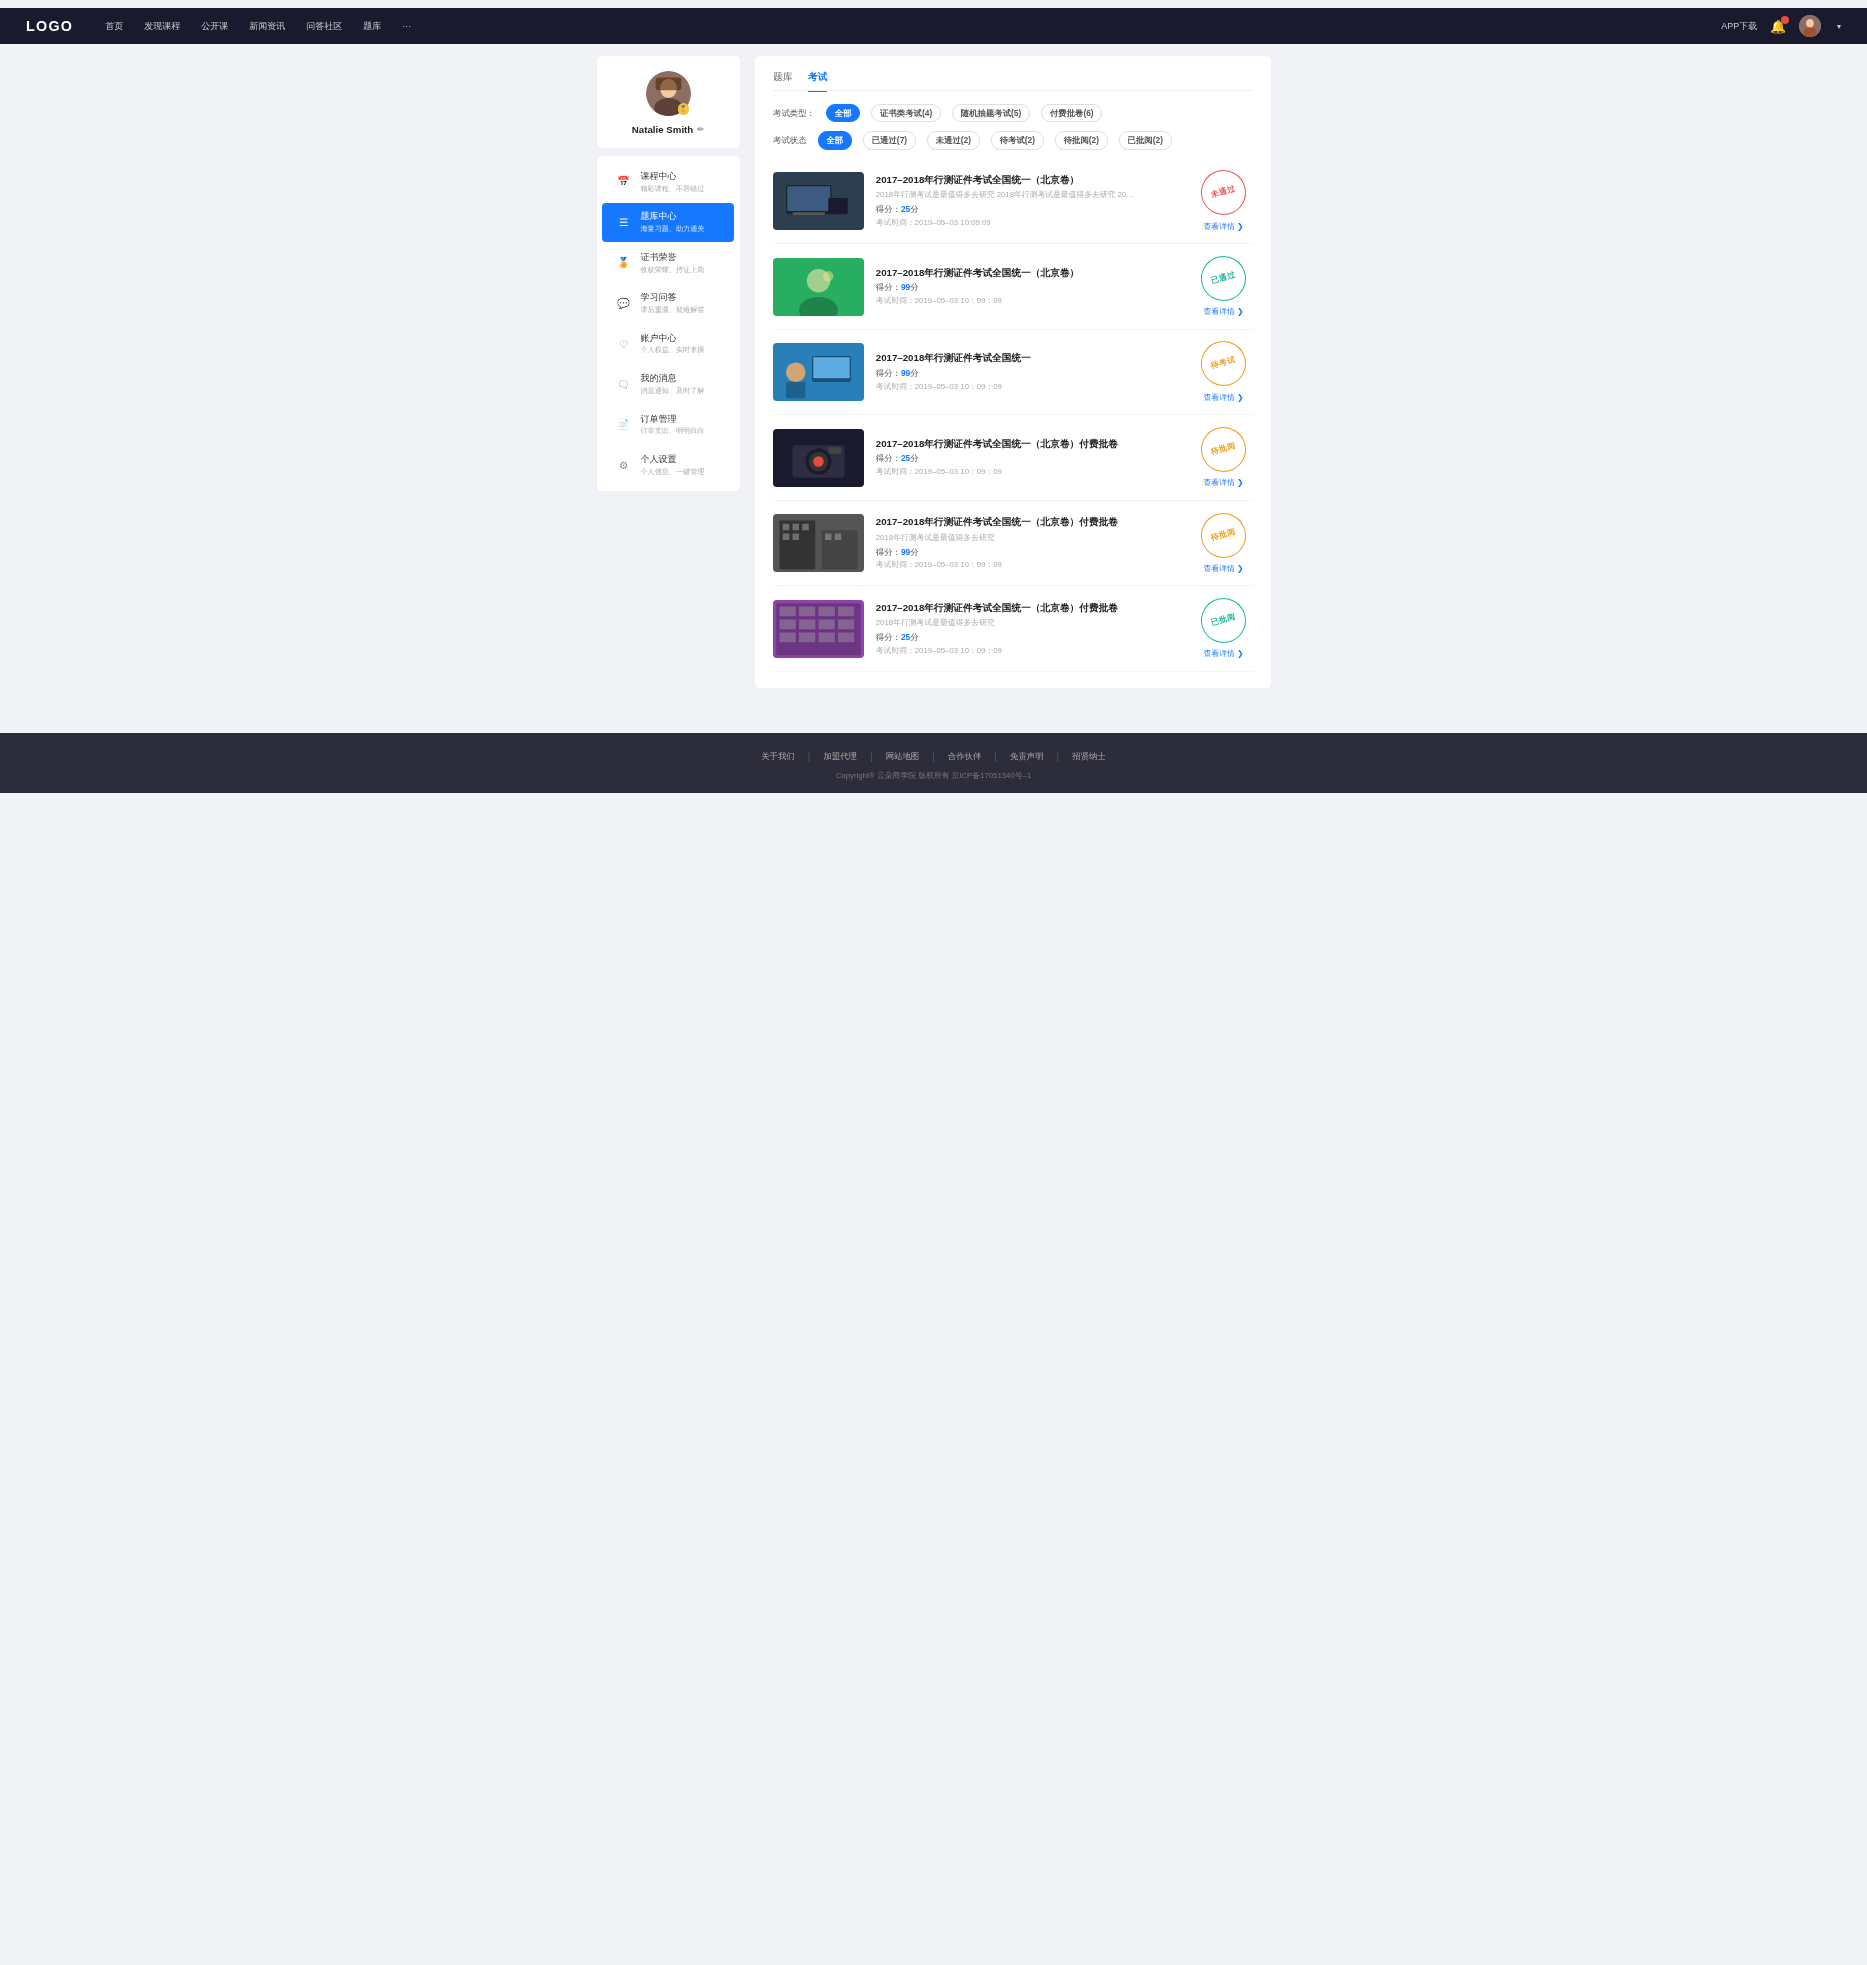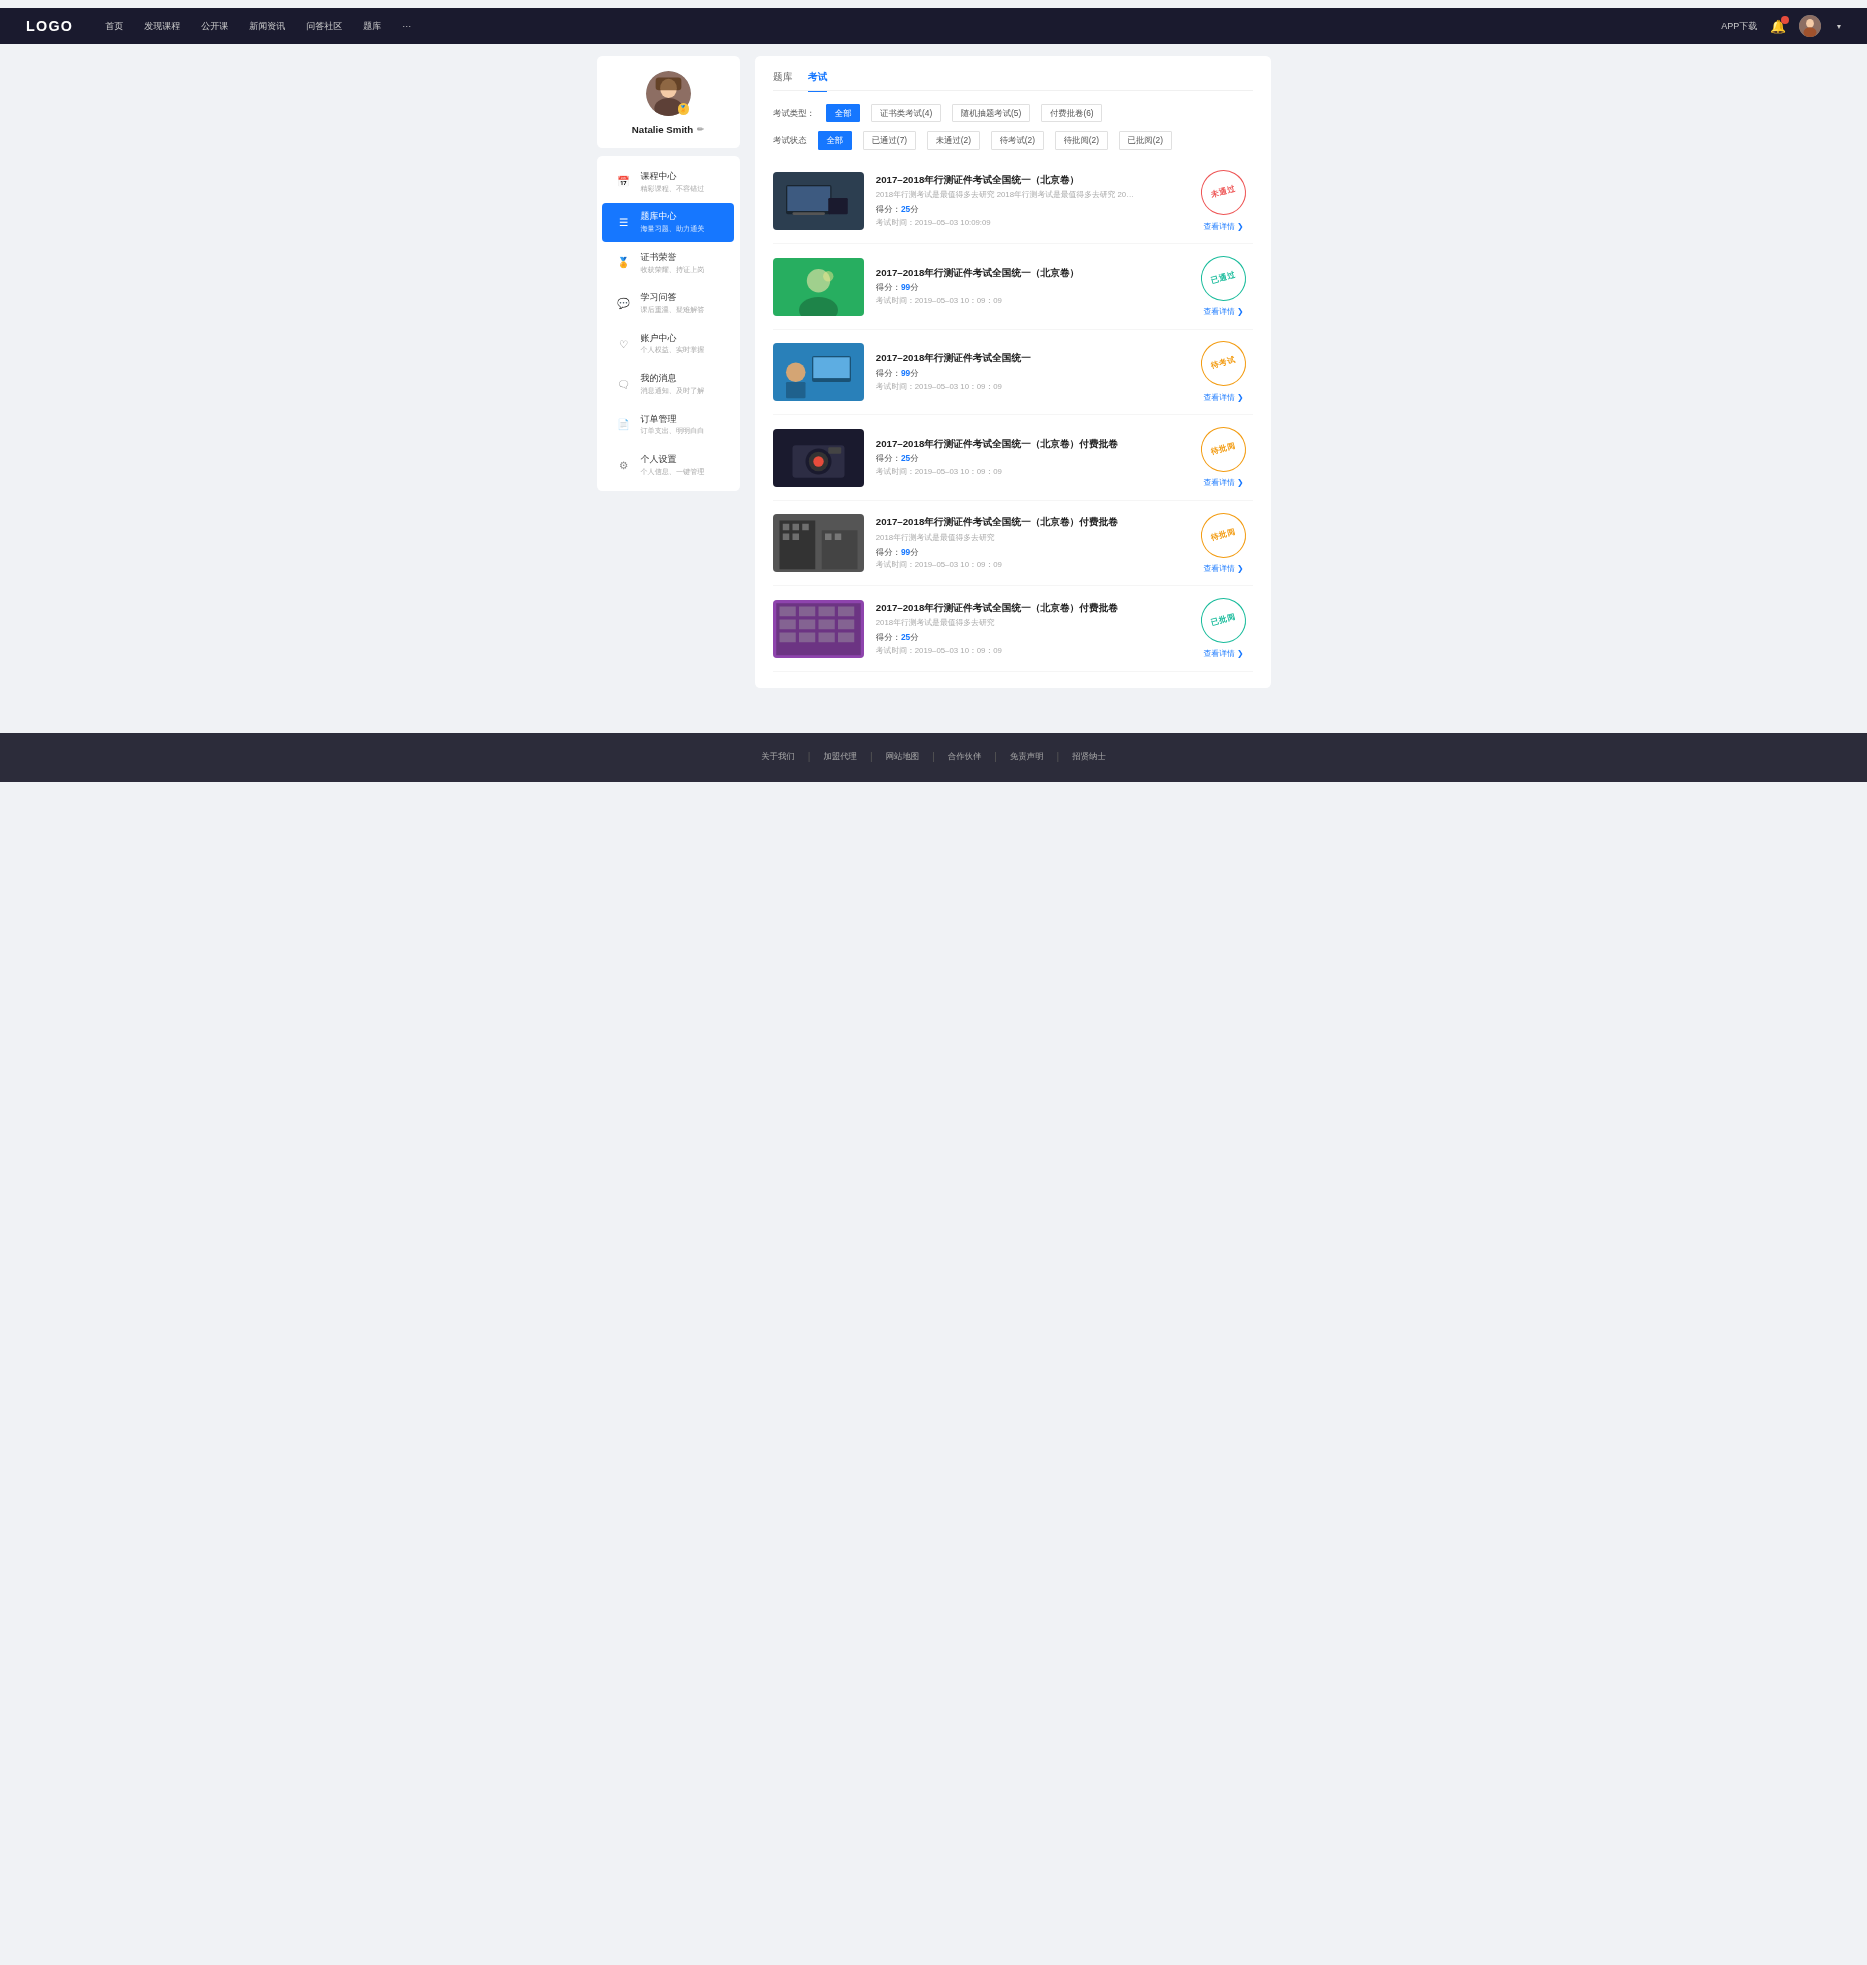--- a/index.html
+++ b/index.html
@@ -224,26 +224,27 @@
       flex-wrap: wrap;
     }
     .filter-label {
       font-size: 8.4px;
       color: #555;
       white-space: nowrap;
     }
     .filter-btn {
       font-size: 8.4px;
       padding: 2.6px 7.8px;
-      border-radius: 1px;
+      border-radius: 9px;
       cursor: pointer;
       border: 0.6px solid #e0e0e0;
       background: #fff;
       color: #555;
       transition: all 0.15s;
+      font-weight: bold;
     }
     .filter-btn.active {
       background: #1677ff;
       color: #fff;
       border-color: #1677ff;
     }
 
     
     .exam-list { display: flex; flex-direction: column; gap: 0; }
     .exam-item {
@@ -637,14 +638,15 @@
       <span class="footer-link">加盟代理</span>
       <span class="footer-divider">|</span>
       <span class="footer-link">网站地图</span>
       <span class="footer-divider">|</span>
       <span class="footer-link">合作伙伴</span>
       <span class="footer-divider">|</span>
       <span class="footer-link">免责声明</span>
       <span class="footer-divider">|</span>
       <span class="footer-link">招贤纳士</span>
     </div>
+  <div class="footer-copyright">Copyright® 云朵商学院  版权所有    京ICP备17051340号–1</div>
 </footer>
 
 
 </body></html>

